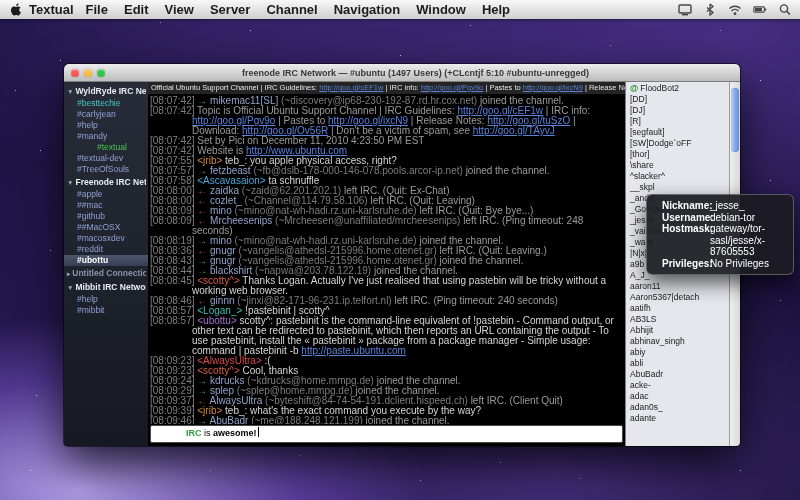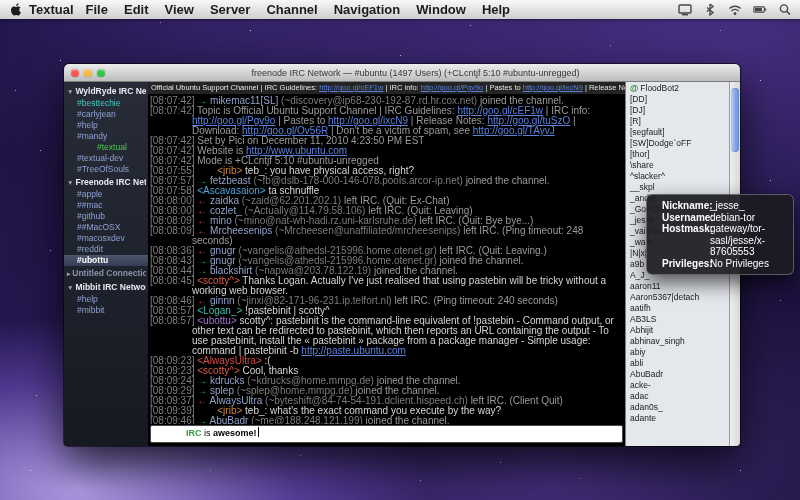--- a/index.html
+++ b/index.html
@@ -26,21 +26,21 @@
   .apple-glyph{width:13px;height:13px;margin:0 6px 0 2px;flex:none;}
   .appname{font-weight:bold;margin-right:4px;}
   .mitem{margin:0 8px;white-space:nowrap;font-weight:bold;}
   .menu-right{margin-left:auto;display:flex;align-items:center;gap:11px;}
   .micon{width:14px;height:13px;flex:none;opacity:.85;}
   
   .window{position:absolute;left:64px;top:64px;width:676px;height:382px;border-radius:5px 5px 4px 4px;
     background:#000;box-shadow:0 18px 45px rgba(0,0,0,.75),0 0 0 1px rgba(0,0,0,.55);z-index:10;}
   .titlebar{height:18px;border-radius:5px 5px 0 0;background:linear-gradient(#ececec,#bdbdbd);
     border-bottom:1px solid #7e7e7e;position:relative;display:flex;align-items:center;justify-content:center;box-sizing:border-box;}
-  .wtitle{font-size:9px;font-weight:normal;color:#383838;white-space:nowrap;overflow:hidden;max-width:560px;padding-left:27px;}
+  .wtitle{font-size:9px;font-weight:bold;color:#383838;white-space:nowrap;overflow:hidden;max-width:560px;padding-left:27px;}
   .lights{position:absolute;left:7px;top:5px;display:flex;gap:5px;}
   .light{width:8px;height:8px;border-radius:50%;box-shadow:inset 0 1px 1px rgba(255,255,255,.6),0 0 1px rgba(0,0,0,.6);}
   .light.close{background:#fc5753;} .light.min{background:#fdbc40;} .light.zoom{background:#33c748;}
   .wcontent{display:flex;height:364px;border-radius:0 0 4px 4px;overflow:hidden;}
   
   .sidebar{width:84px;flex:none;background:linear-gradient(180deg,#272c38,#161921);color:#9fb0d8;
     font-size:8.5px;line-height:11px;padding-top:2px;overflow:hidden;box-sizing:border-box;}
   .group-header{display:flex;align-items:center;gap:2px;padding:2px 2px 1px 3px;color:#e9ebf2;font-weight:bold;white-space:nowrap;overflow:hidden;}
   .group-header.inactive .gname{color:#8a93a8;}
   .disclosure{font-size:6.5px;color:#9aa3b8;flex:none;}
@@ -51,21 +51,21 @@
   
   .chatcol{flex:1;min-width:0;display:flex;flex-direction:column;background:#000;}
   .topicbar{height:12px;line-height:12px;flex:none;background:#242424;border-bottom:1px solid #000;
     padding:0 3px;font-size:7.5px;white-space:nowrap;overflow:hidden;color:#e4e4e4;}
   .messages{flex:1;overflow:hidden;padding:1px 3px 0 2px;font-size:10px;line-height:10px;color:#cfcfcf;}
   .msg{padding-left:42px;text-indent:-42px;overflow-wrap:break-word;}
   .c-time{color:#808080;} .c-sys{color:#9b9b9b;} .c-host{color:#7d7d7d;}
   .c-nickref{color:#93a3c9;} .c-join{color:#3aa94d;} .c-quit{color:#c8503c;}
   .c-text{color:#d6d6d6;} .c-ttext{color:#e6e6e6;}
   .c-link{color:#5b82db;text-decoration:underline;cursor:pointer;}
-  .c-n1{color:#cf8a3c;margin-left:20px;} .c-n2{color:#4ba6d8;} .c-n3{color:#d85f4a;}
+  .c-n1{color:#cf8a3c;} .c-n2{color:#4ba6d8;} .c-n3{color:#d85f4a;}
   .c-n4{color:#3fbcae;} .c-n5{color:#a66fd6;} .c-n6{color:#d84b4b;}
   .inputrow{flex:none;height:22px;background:#000;display:flex;align-items:center;padding:0 2px 3px 2px;box-sizing:border-box;}
   .inputbox{flex:1;height:16px;line-height:15px;background:#fff;border:1px solid #4a4a4a;border-radius:2px;
     font-size:9px;padding:0 3px;color:#000;white-space:nowrap;overflow:hidden;}
   .i-green{color:#2f9e44;font-weight:bold;padding-left:32px;} .i-bold{font-weight:bold;}
   .caret{display:inline-block;width:1px;height:10px;background:#000;vertical-align:-1px;margin-left:1px;}
   
   .userlist{width:104px;flex:none;background:#e4e7ec;border-left:1px solid #7f7f7f;
     font-size:8.5px;line-height:11px;color:#1b1b1b;padding-top:1px;overflow:hidden;box-sizing:border-box;}
   .user{padding:0 4px;white-space:nowrap;overflow:hidden;}
@@ -165,28 +165,28 @@
           <div class="chan">#help</div>
           <div class="chan">#mibbit</div>
         </div>
       <div class="chatcol">
         <div class="topicbar" id="topicbar"><span class="c-ttext">Official Ubuntu Support Channel | IRC Guidelines: </span><span class="c-link">http://goo.gl/cEF1w</span><span class="c-ttext"> | IRC info: </span><span class="c-link">http://goo.gl/Pgv9o</span><span class="c-ttext"> | Pastes to </span><span class="c-link">http://goo.gl/ixcN9</span><span class="c-ttext"> | Release Notes: </span></div>
         <div class="messages" id="messages">
             <div class="msg"><span class="c-time">[08:07:42] </span><span class="c-join">→ </span><span class="c-nickref">mikemac11[SL] </span><span class="c-host">(~discovery@ip68-230-192-87.rd.hr.cox.net) </span><span class="c-sys">joined the channel.</span></div>
             <div class="msg"><span class="c-time">[08:07:42] </span><span class="c-sys">Topic is Official Ubuntu Support Channel | IRC Guidelines: </span><span class="c-link">http://goo.gl/cEF1w</span><span class="c-sys"> | IRC info: </span><span class="c-link">http://goo.gl/Pgv9o</span><span class="c-sys"> | Pastes to </span><span class="c-link">http://goo.gl/ixcN9</span><span class="c-sys"> | Release Notes: </span><span class="c-link">http://goo.gl/tuSzO</span><span class="c-sys"> | Download: </span><span class="c-link">http://goo.gl/Ov56R</span><span class="c-sys"> | Don't be a victim of spam, see </span><span class="c-link">http://goo.gl/TAyvJ</span></div>
             <div class="msg"><span class="c-time">[08:07:42] </span><span class="c-sys">Set by Pici on December 11, 2010 4:23:50 PM EST</span></div>
             <div class="msg"><span class="c-time">[08:07:42] </span><span class="c-sys">Website is </span><span class="c-link">http://www.ubuntu.com</span></div>
-            <div class="msg"><span class="c-time">[08:07:42] </span><span class="c-sys">Mode is +CLcntjf 5:10 #ubuntu-unregged</span></div>
-            <div class="msg"><span class="c-time">[08:07:55] </span><span class="c-n1">&lt;jrib&gt;</span><span class="c-text"> teb_: you have physical access, right?</span></div>
+            <div class="msg"><span class="c-time">[08:07:55] </span><span class="c-n1">&lt;jrib&gt;</span><span class="c-text"> teb_: you apple physical access, right?</span></div>
             <div class="msg"><span class="c-time">[08:07:57] </span><span class="c-join">→ </span><span class="c-nickref">fetzbeast </span><span class="c-host">(~fb@dslb-178-000-146-078.pools.arcor-ip.net) </span><span class="c-sys">joined the channel.</span></div>
             <div class="msg"><span class="c-time">[08:07:58] </span><span class="c-n2">&lt;Ascavasaion&gt;</span><span class="c-text"> ta schnuffle</span></div>
             <div class="msg"><span class="c-time">[08:08:00] </span><span class="c-quit">← </span><span class="c-nickref">zaidka </span><span class="c-host">(~zaid@62.201.202.1) </span><span class="c-sys">left IRC. (Quit: Ex-Chat)</span></div>
-            <div class="msg"><span class="c-time">[08:08:00] </span><span class="c-quit">← </span><span class="c-nickref">cozlet_ </span><span class="c-host">(~Actually@114.79.58.106) </span><span class="c-sys">left IRC. (Quit: Leaving)</span></div>
+            <div class="msg"><span class="c-time">[08:08:00] </span><span class="c-quit">← </span><span class="c-nickref">cozlet_ </span><span class="c-host">(~Channel@114.79.58.106) </span><span class="c-sys">left IRC. (Quit: Leaving)</span></div>
             <div class="msg"><span class="c-time">[08:08:09] </span><span class="c-quit">← </span><span class="c-nickref">mino </span><span class="c-host">(~mino@nat-wh-hadi.rz.uni-karlsruhe.de) </span><span class="c-sys">left IRC. (Quit: Bye bye...)</span></div>
             <div class="msg"><span class="c-time">[08:08:09] </span><span class="c-quit">← </span><span class="c-nickref">Mrcheesenips </span><span class="c-host">(~Mrcheesen@unaffiliated/mrcheesenips) </span><span class="c-sys">left IRC. (Ping timeout: 248 seconds)</span></div>
+            <div class="msg"><span class="c-time">[08:08:19] </span><span class="c-join">→ </span><span class="c-nickref">mino </span><span class="c-host">(~mino@nat-wh-hadi.rz.uni-karlsruhe.de) </span><span class="c-sys">joined the channel.</span></div>
             <div class="msg"><span class="c-time">[08:08:36] </span><span class="c-quit">← </span><span class="c-nickref">gnugr </span><span class="c-host">(~vangelis@athedsl-215996.home.otenet.gr) </span><span class="c-sys">left IRC. (Quit: Leaving.)</span></div>
             <div class="msg"><span class="c-time">[08:08:43] </span><span class="c-join">→ </span><span class="c-nickref">gnugr </span><span class="c-host">(~vangelis@athedsl-215996.home.otenet.gr) </span><span class="c-sys">joined the channel.</span></div>
             <div class="msg"><span class="c-time">[08:08:44] </span><span class="c-join">→ </span><span class="c-nickref">blackshirt </span><span class="c-host">(~napwa@203.78.122.19) </span><span class="c-sys">joined the channel.</span></div>
             <div class="msg"><span class="c-time">[08:08:45] </span><span class="c-n3">&lt;scotty^&gt;</span><span class="c-text"> Thanks Logan.  Actually I've just realised that using pastebin will be tricky without a working web browser.</span></div>
             <div class="msg"><span class="c-time">[08:08:46] </span><span class="c-quit">← </span><span class="c-nickref">ginnn </span><span class="c-host">(~jinxi@82-171-96-231.ip.telfort.nl) </span><span class="c-sys">left IRC. (Ping timeout: 240 seconds)</span></div>
             <div class="msg"><span class="c-time">[08:08:57] </span><span class="c-n4">&lt;Logan_&gt;</span><span class="c-text"> !pastebinit | scotty^</span></div>
             <div class="msg"><span class="c-time">[08:08:57] </span><span class="c-n5">&lt;ubottu&gt;</span><span class="c-text"> scotty^: pastebinit is the command-line equivalent of !pastebin - Command output, or other text can be redirected to pastebinit, which then reports an URL containing the output - To use pastebinit, install the « pastebinit » package from a package manager - Simple usage: command | pastebinit -b </span><span class="c-link">http://paste.ubuntu.com</span></div>
             <div class="msg"><span class="c-time">[08:09:23] </span><span class="c-n6">&lt;AlwaysUltra&gt;</span><span class="c-text"> :(</span></div>
             <div class="msg"><span class="c-time">[08:09:23] </span><span class="c-n3">&lt;scotty^&gt;</span><span class="c-text"> Cool, thanks</span></div>
             <div class="msg"><span class="c-time">[08:09:24] </span><span class="c-join">→ </span><span class="c-nickref">kdrucks </span><span class="c-host">(~kdrucks@home.mmpg.de) </span><span class="c-sys">joined the channel.</span></div>

